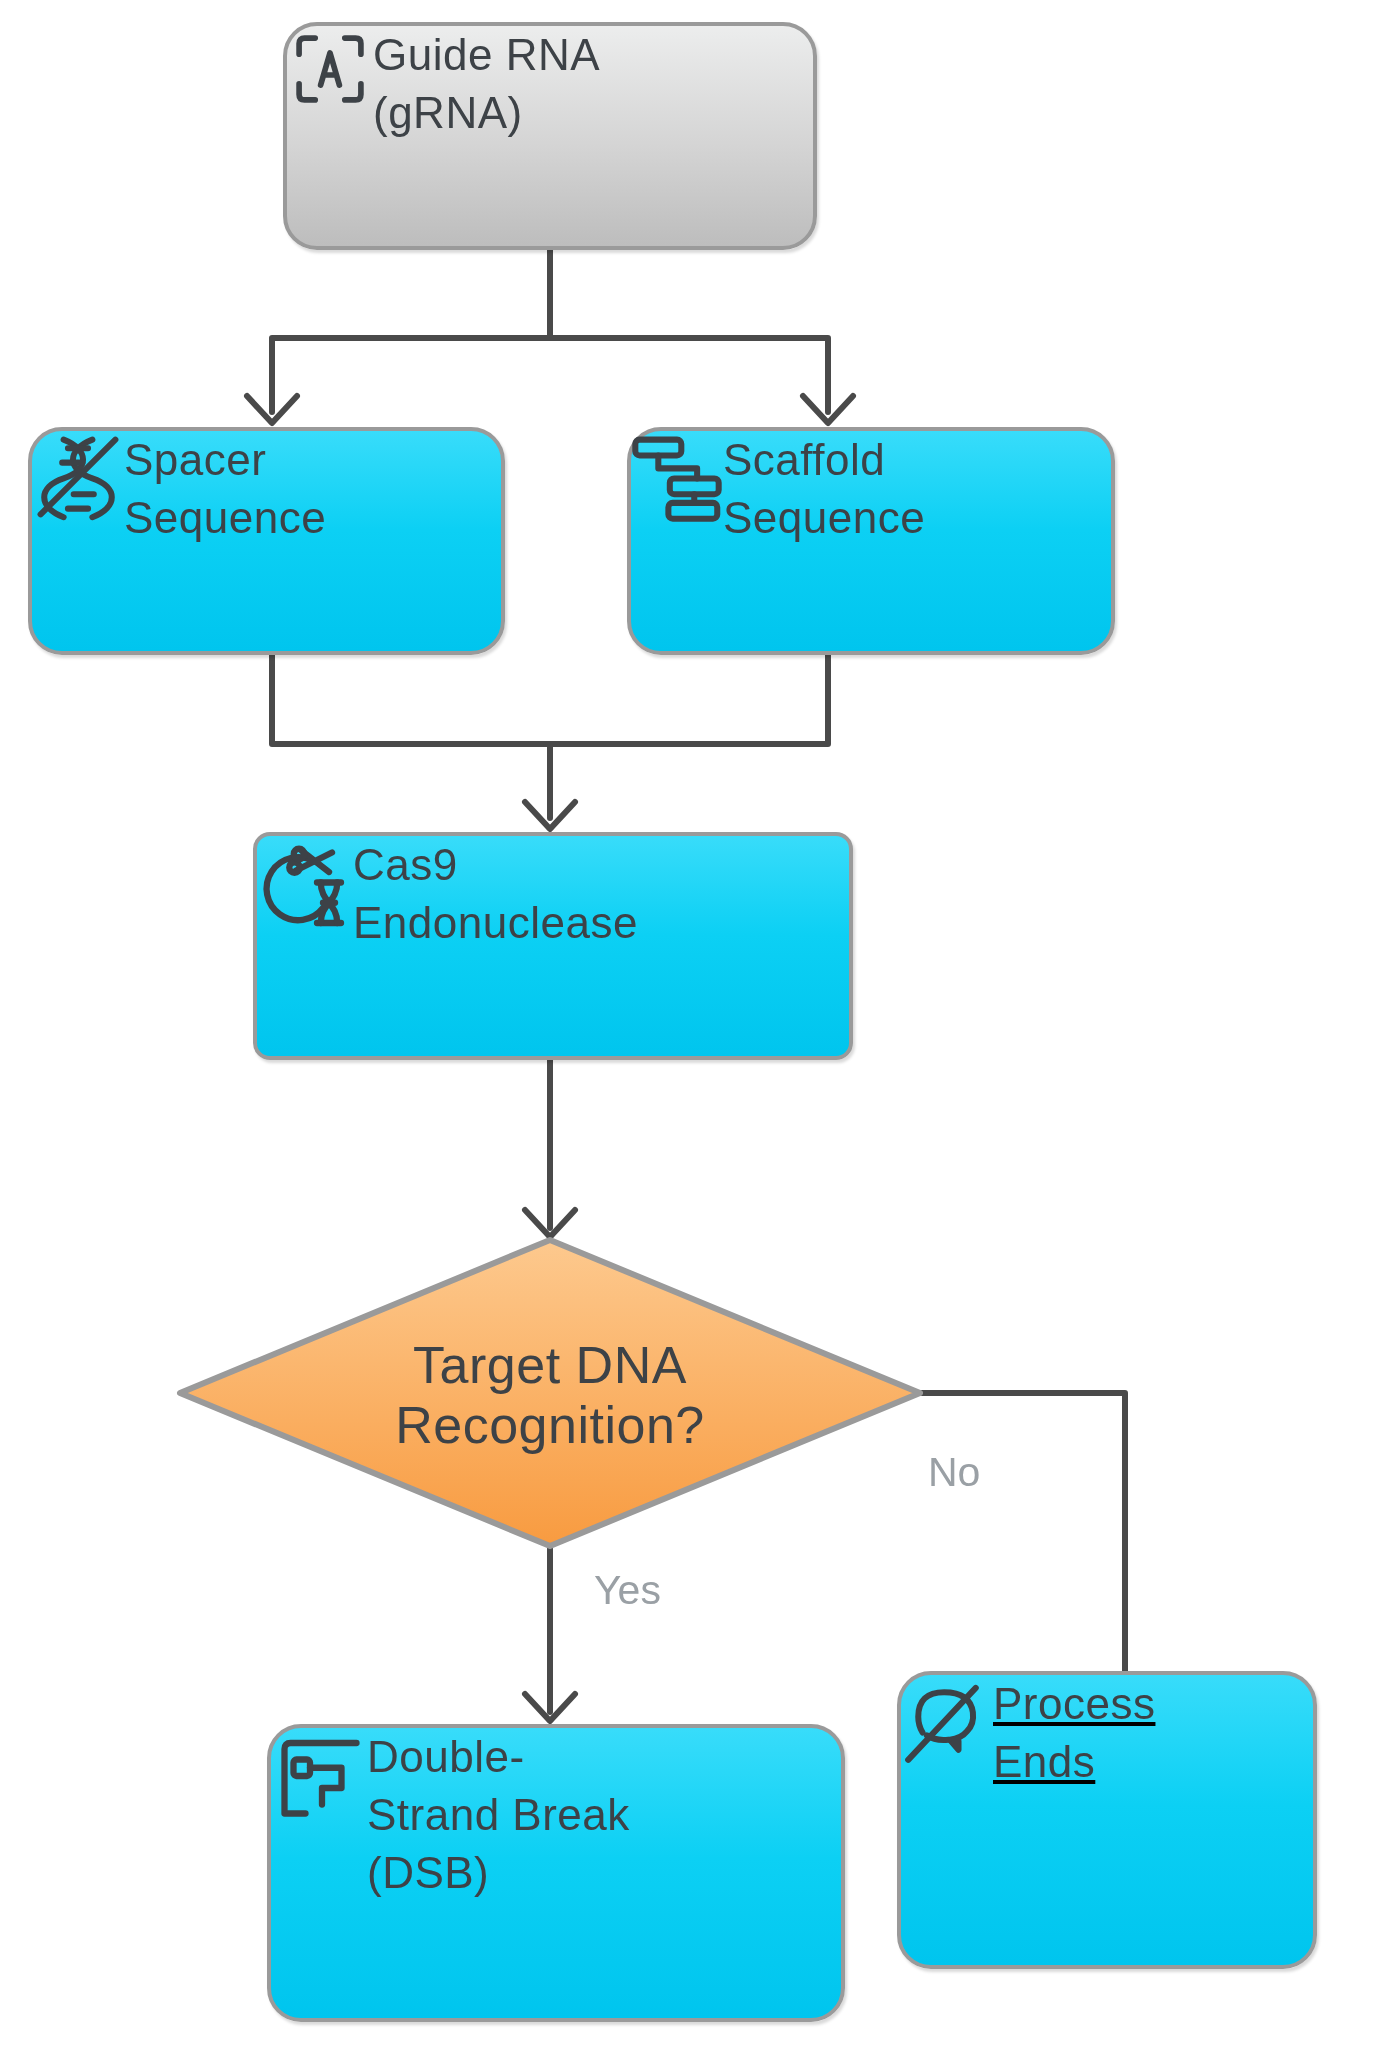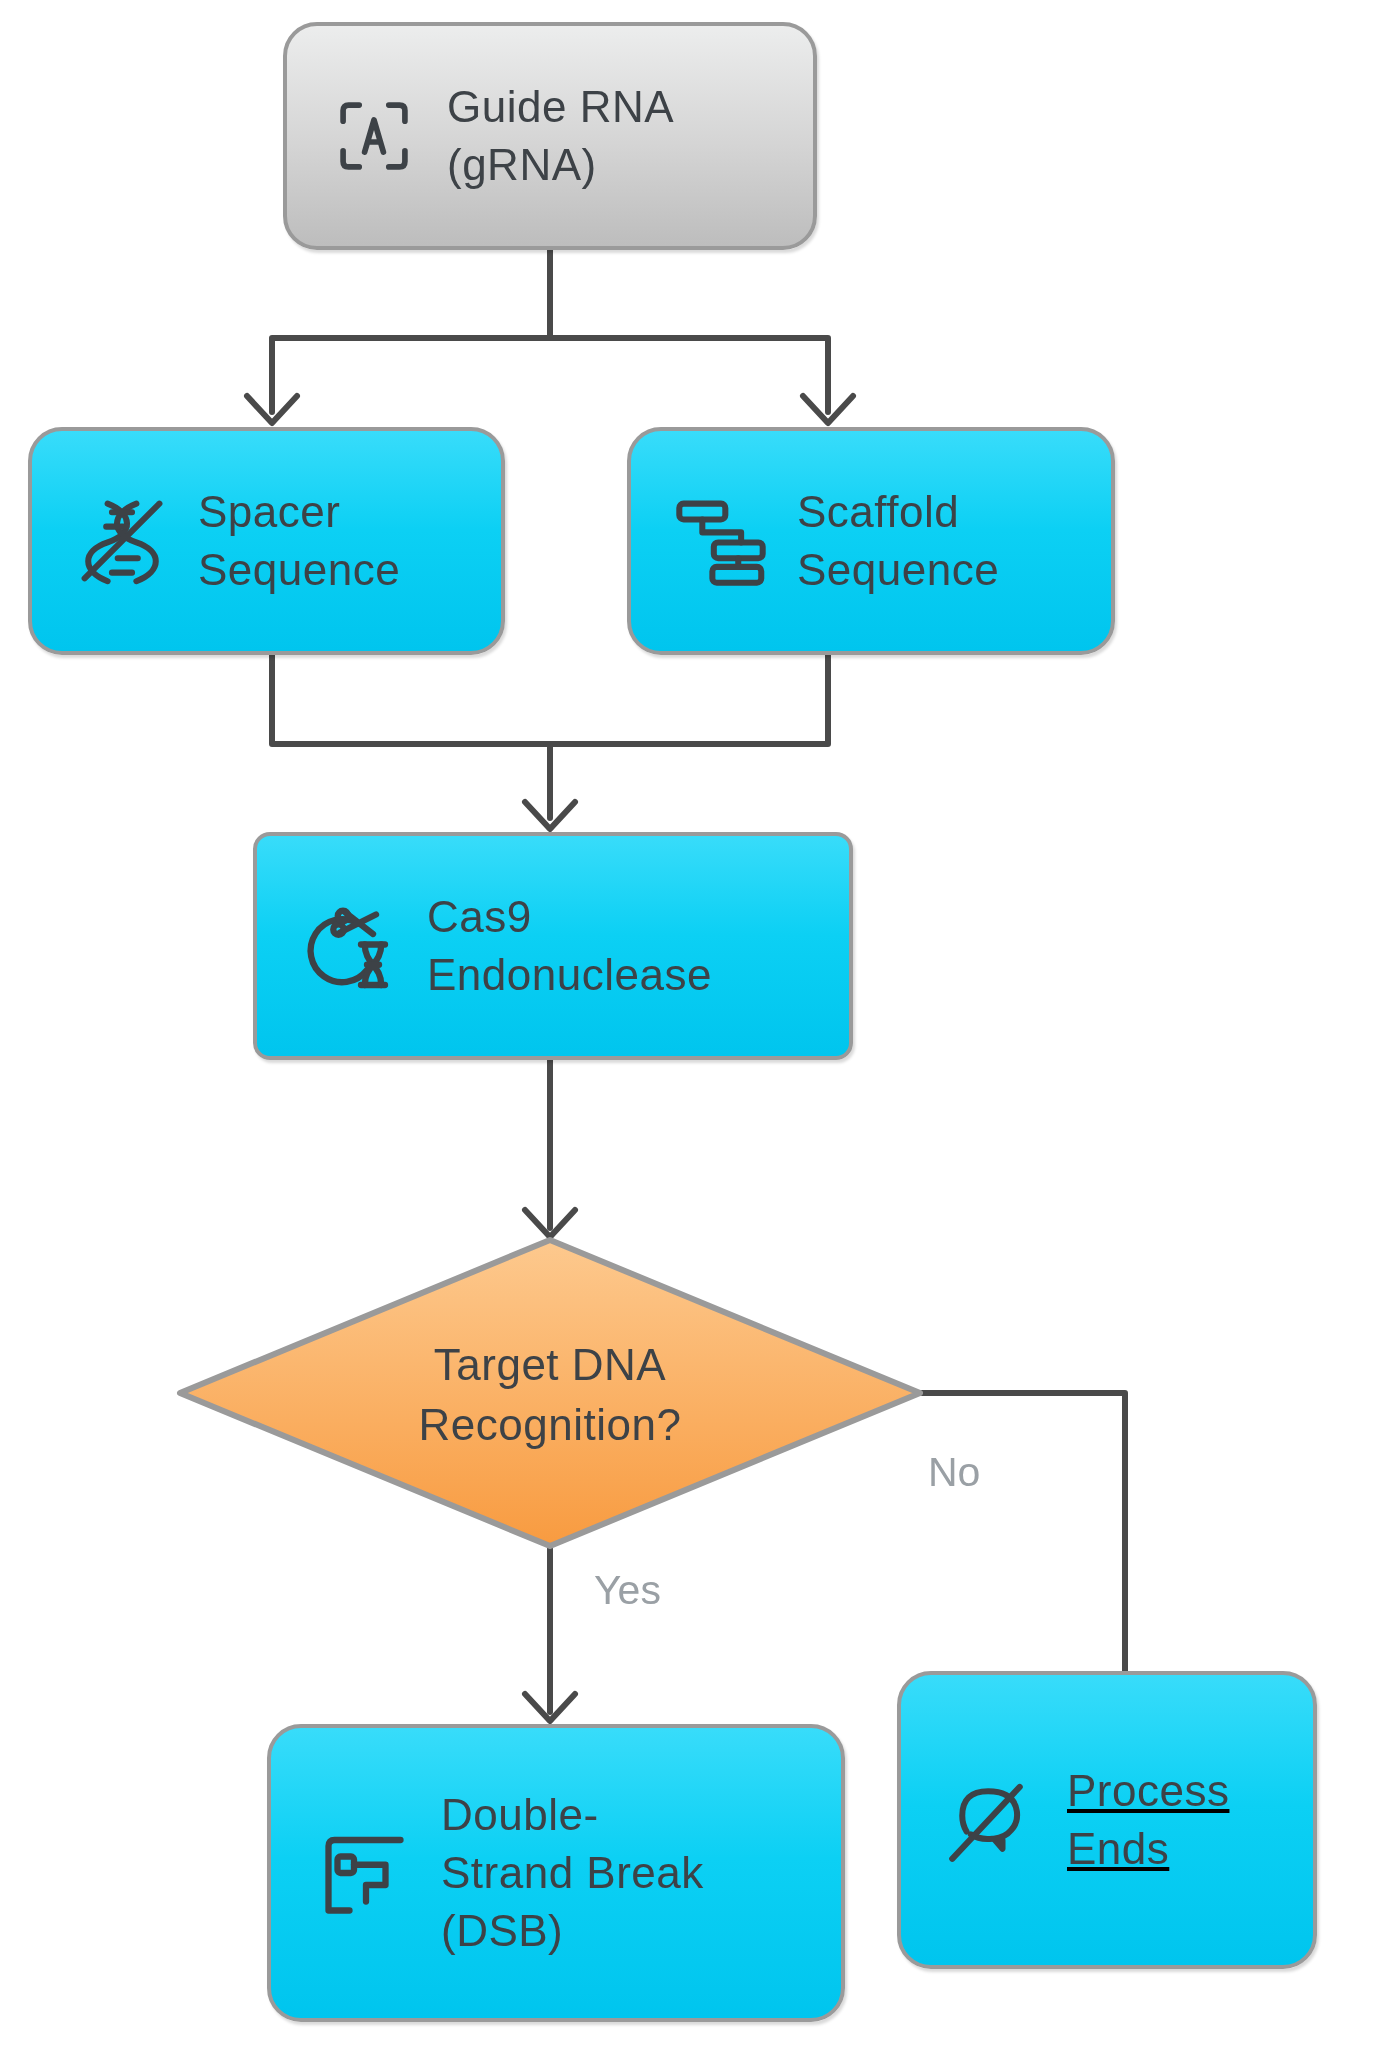--- a/index.html
+++ b/index.html
@@ -2,37 +2,37 @@
 <html><head>
 <meta charset="utf-8">
 <style>
   html,body{margin:0;padding:0;background:#ffffff;}
   .canvas{
     position:relative;width:1375px;height:2049px;background:#ffffff;
     font-family:"Liberation Sans", sans-serif;overflow:hidden;
   }
   svg.layer{position:absolute;left:0;top:0;width:1375px;height:2049px;}
   .node{
-    position:absolute;box-sizing:border-box;display:flex;align-items:center;
+    position:absolute;box-sizing:border-box;display:flex;align-items:flex-start;
     border:4px solid #9a9a9a;border-radius:34px;
     box-shadow:2px 3px 3px rgba(0,0,0,0.15);
-    padding-left:44px;padding-right:20px;gap:30px;
+    padding-right:20px;
   }
   .node.cyan{background:linear-gradient(180deg,#38dcfa 0%,#0cd0f4 45%,#00c5ee 100%);}
   .node.gray{background:linear-gradient(180deg,#eceded 0%,#d4d4d4 55%,#bdbdbd 100%);}
   .node .label{
     color:#3d4247;font-size:44px;line-height:58px;white-space:pre-line;
     letter-spacing:0.5px;
   }
   .node .icon{flex:0 0 auto;display:flex;}
   .node .icon svg{stroke:#3d4247;fill:none;stroke-width:4.2;stroke-linecap:round;stroke-linejoin:round;}
   .diamond-label{
     position:absolute;left:250px;top:1300px;width:600px;height:190px;
     display:flex;align-items:center;justify-content:center;text-align:center;
-    color:#3d4247;font-size:44px;line-height:60px;white-space:pre-line;letter-spacing:0.5px;
+    color:#3d4247;font-size:52px;line-height:60px;white-space:pre-line;letter-spacing:0.5px;
   }
   .edge-label{
     position:absolute;color:#9aa0a5;font-size:41px;line-height:44px;
   }
 </style>
 </head>
 <body>
 
 <div class="canvas">
 

